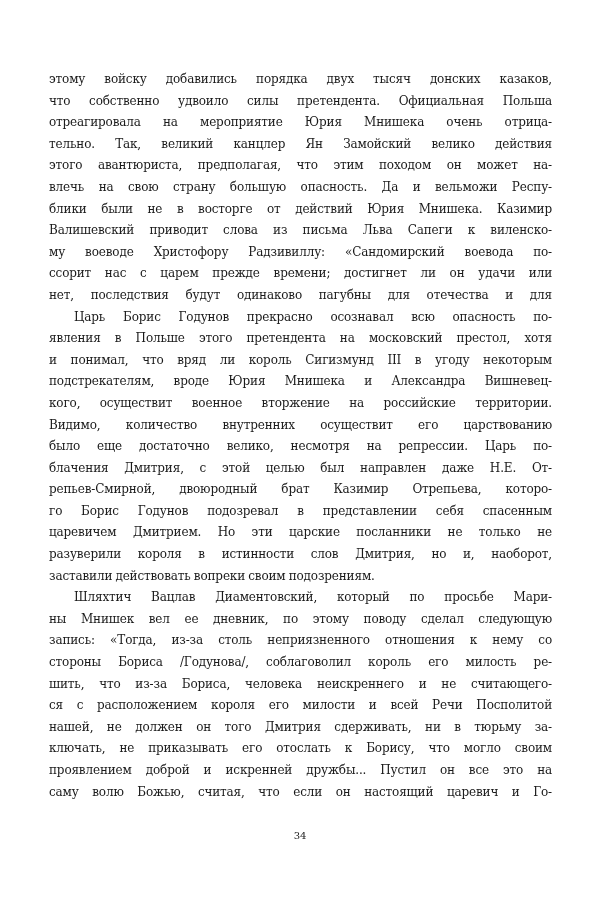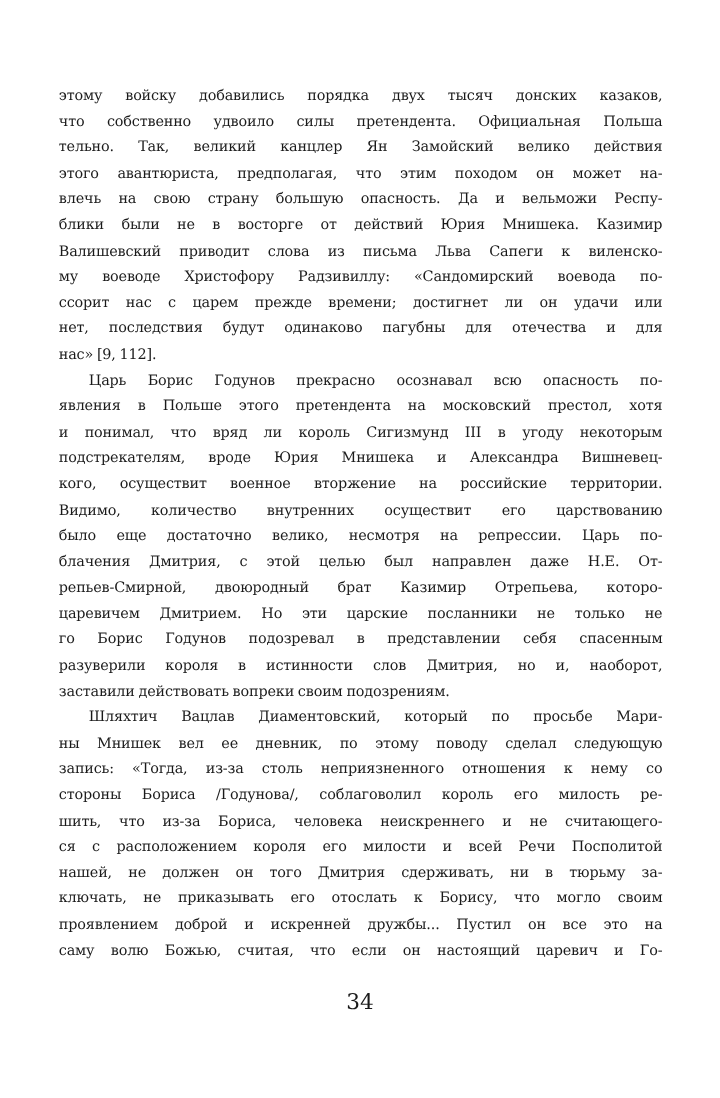--- a/index.html
+++ b/index.html
@@ -37,57 +37,57 @@
     }
     .line.last {
       text-align-last: left;
     }
     .page-number {
       position: absolute;
       left: 0;
       width: 600px;
       top: 826px;
       text-align: center;
-      font-size: 18px;
+      font-size: 10px;
       line-height: 20px;
       font-family: "DejaVu Serif", "Liberation Serif", serif;
       color: #1a1a1a;
     }
   </style>
 </head>
 <body>
 
 <div class="page">
 
   <div>
     <span class="line">этому войску добавились порядка двух тысяч донских казаков,</span>
     <span class="line">что собственно удвоило силы претендента. Официальная Польша</span>
+    <span class="line">отреагировала на мероприятие Юрия Мнишека очень отрица-</span>
     <span class="line">тельно. Так, великий канцлер Ян Замойский велико действия</span>
     <span class="line">этого авантюриста, предполагая, что этим походом он может на-</span>
     <span class="line">влечь на свою страну большую опасность. Да и вельможи Респу-</span>
     <span class="line">блики были не в восторге от действий Юрия Мнишека. Казимир</span>
     <span class="line">Валишевский приводит слова из письма Льва Сапеги к виленско-</span>
     <span class="line">му воеводе Христофору Радзивиллу: «Сандомирский воевода по-</span>
     <span class="line">ссорит нас с царем прежде времени; достигнет ли он удачи или</span>
     <span class="line">нет, последствия будут одинаково пагубны для отечества и для</span>
-    <span class="line last">нас» [9, 112].</span>
   </div>
 
   <div>
     <span class="line indent">Царь Борис Годунов прекрасно осознавал всю опасность по-</span>
     <span class="line">явления в Польше этого претендента на московский престол, хотя</span>
     <span class="line">и понимал, что вряд ли король Сигизмунд III в угоду некоторым</span>
     <span class="line">подстрекателям, вроде Юрия Мнишека и Александра Вишневец-</span>
     <span class="line">кого, осуществит военное вторжение на российские территории.</span>
     <span class="line">Видимо, количество внутренних осуществит его царствованию</span>
     <span class="line">было еще достаточно велико, несмотря на репрессии. Царь по-</span>
     <span class="line">блачения Дмитрия, с этой целью был направлен даже Н.Е. От-</span>
     <span class="line">репьев-Смирной, двоюродный брат Казимир Отрепьева, которо-</span>
+    <span class="line">го Борис Годунов подозревал в представлении себя спасенным</span>
     <span class="line">царевичем Дмитрием. Но эти царские посланники не только не</span>
-    <span class="line">го Борис Годунов подозревал в представлении себя спасенным</span>
     <span class="line">разуверили короля в истинности слов Дмитрия, но и, наоборот,</span>
     <span class="line last">заставили действовать вопреки своим подозрениям.</span>
   </div>
 
   <div>
     <span class="line indent">Шляхтич Вацлав Диаментовский, который по просьбе Мари-</span>
     <span class="line">ны Мнишек вел ее дневник, по этому поводу сделал следующую</span>
     <span class="line">запись: «Тогда, из-за столь неприязненного отношения к нему со</span>
     <span class="line">стороны Бориса /Годунова/, соблаговолил король его милость ре-</span>
     <span class="line">шить, что из-за Бориса, человека неискреннего и не считающего-</span>

